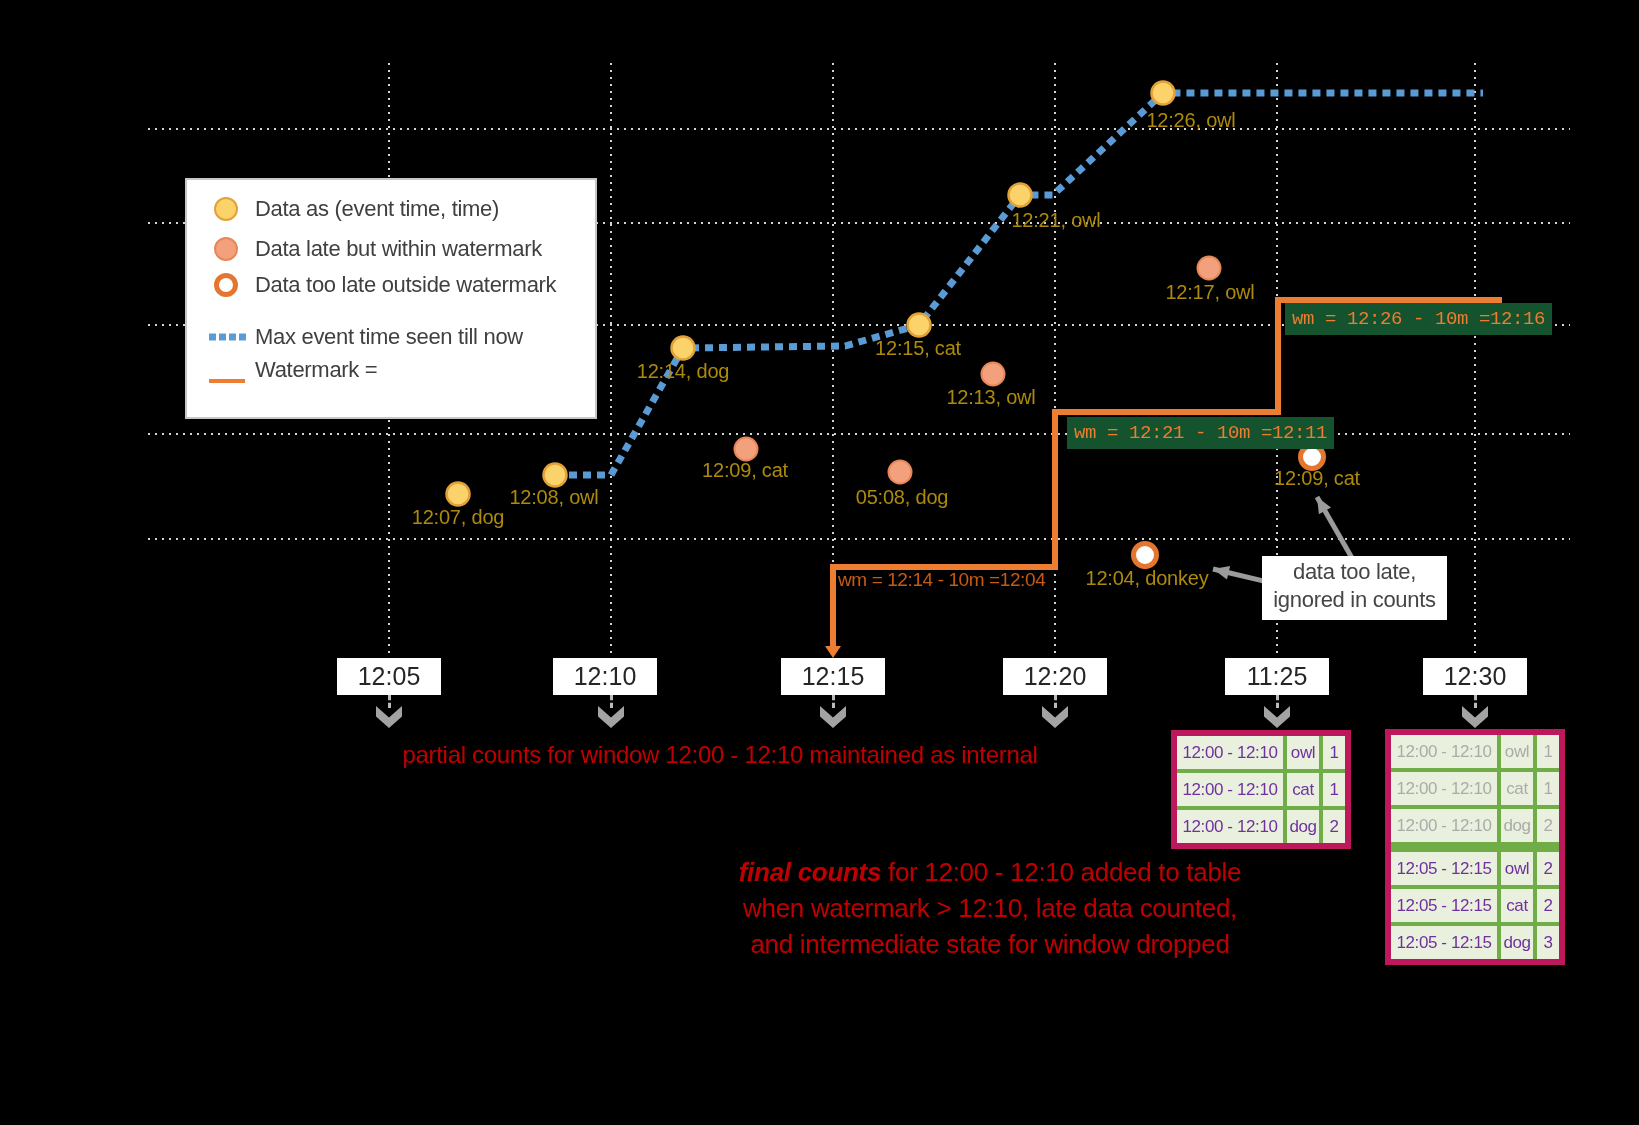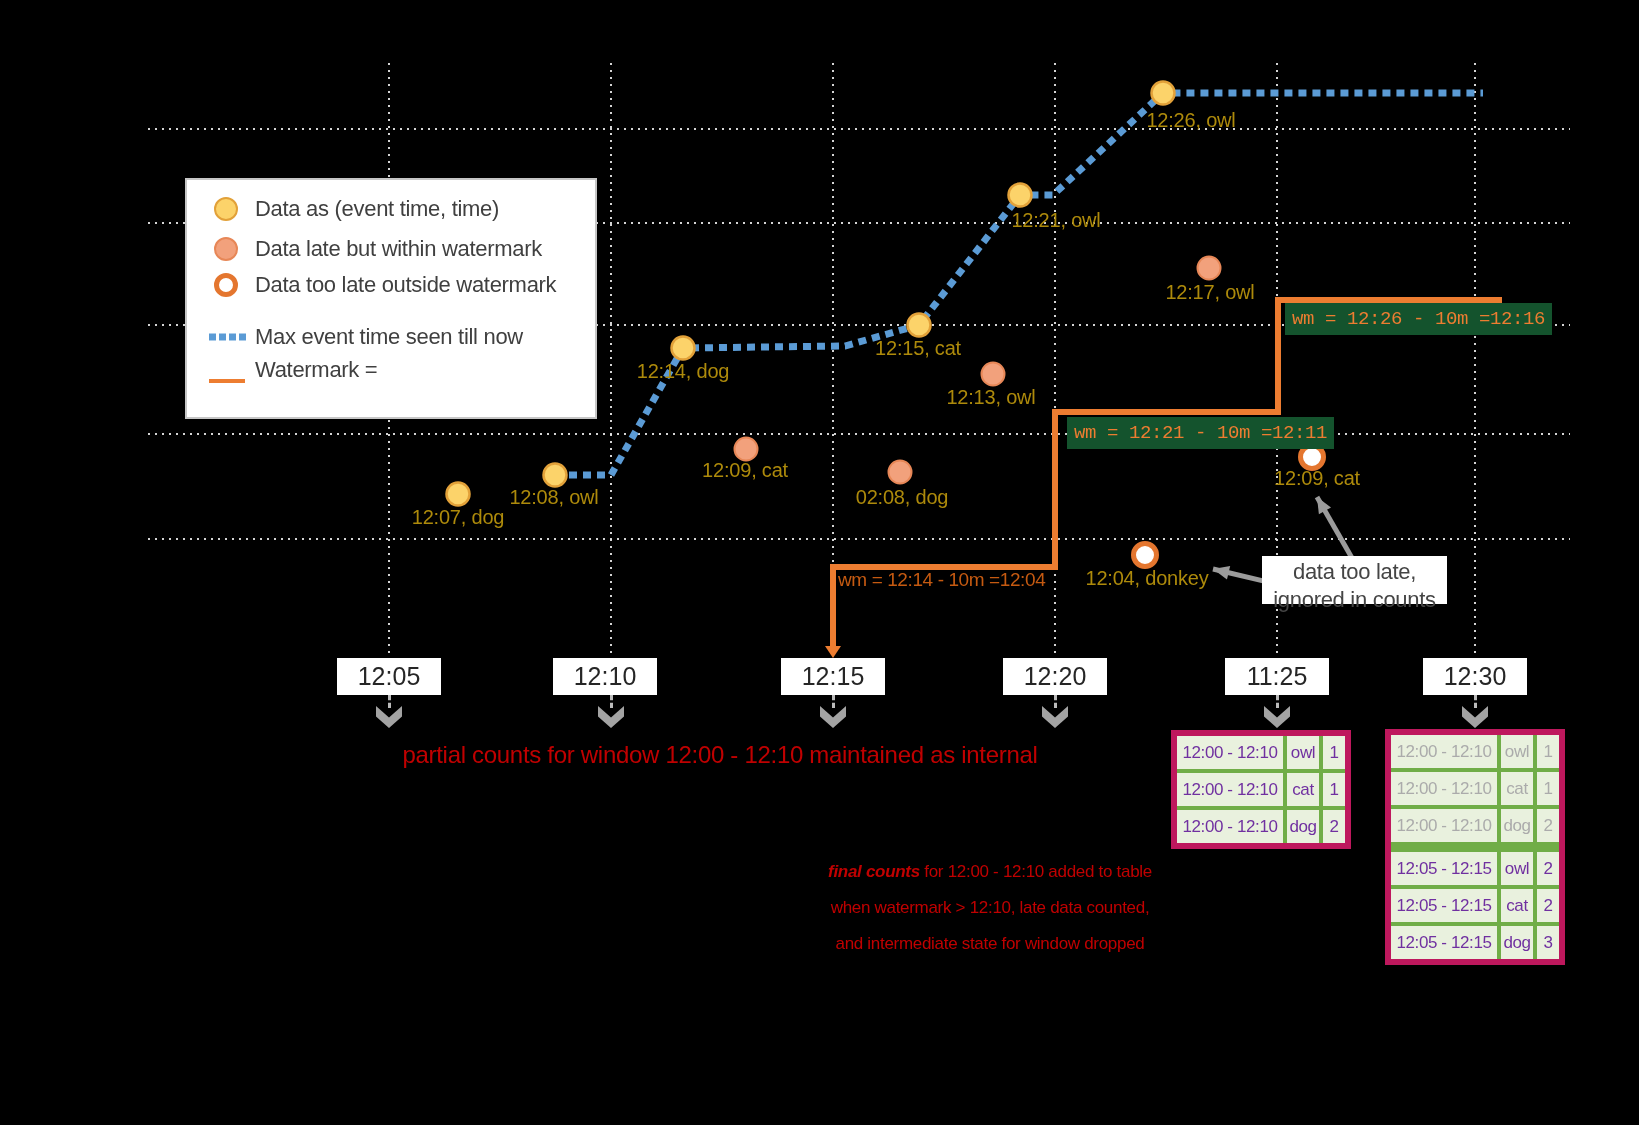--- a/index.html
+++ b/index.html
@@ -45,28 +45,28 @@
   .wm-label.plain{color:#C55A11;}
 
   
   .tick-box{position:absolute;width:104px;height:37px;background:#fff;color:#262626;
             font-size:25px;text-align:center;line-height:37px;}
   .tick-stem{position:absolute;width:0;height:13px;border-left:3px dashed #BBB;}
   .tick-chevron{position:absolute;width:26px;height:22px;background:#A3A3A3;
       clip-path:polygon(0% 0%,50% 52%,100% 0%,100% 48%,50% 100%,0% 48%);}
 
   
-  .note-box{position:absolute;left:1262px;top:556px;width:185px;height:48px;background:#fff;
+  .note-box{position:absolute;left:1262px;top:556px;width:185px;height:64px;background:#fff;
             color:#454545;font-size:22px;line-height:28px;text-align:center;padding-top:2px;
             box-sizing:border-box;letter-spacing:-0.3px;}
 
   
   .red-note{position:absolute;color:#C00000;text-align:center;white-space:nowrap;}
   #partial-note{left:330px;top:738px;width:780px;font-size:24px;line-height:34px;letter-spacing:-0.3px;}
-  #final-note{left:690px;top:854px;width:600px;font-size:17px;line-height:36px;letter-spacing:-0.3px;}
+  #final-note{left:690px;top:854px;width:600px;font-size:26px;line-height:36px;letter-spacing:-0.3px;}
   .lead-bi{font-weight:bold;font-style:italic;}
 
   
   .rtable{position:absolute;background:#70AD47;border:6px solid #be185d;display:grid;
           grid-template-columns:106px 32px 22px;gap:4px;box-sizing:content-box;}
   .rcell{background:#E9F1DE;color:#7030A0;font-size:17px;letter-spacing:-0.4px;
          height:33px;line-height:33px;text-align:center;white-space:nowrap;overflow:hidden;}
   .rcell.faded{color:#ABABAB;}
   .tdivider{grid-column:1/4;height:2px;background:#70AD47;}
 </style>
@@ -109,21 +109,21 @@
     </svg>
 
   <div id="points-layer">
       <div class="pt-label" style="left: 458px; top: 517px;">12:07, dog</div>
       <div class="pt-label" style="left: 554px; top: 497px;">12:08, owl</div>
       <div class="pt-label" style="left: 683px; top: 371px;">12:14, dog</div>
       <div class="pt-label" style="left: 918px; top: 348px;">12:15, cat</div>
       <div class="pt-label" style="left: 1056px; top: 220px;">12:21, owl</div>
       <div class="pt-label" style="left: 1191px; top: 120px;">12:26, owl</div>
       <div class="pt-label" style="left: 745px; top: 470px;">12:09, cat</div>
-      <div class="pt-label" style="left: 902px; top: 497px;">02:08, dog</div>
+      <div class="pt-label" style="left: 902px; top: 497px;">05:08, dog</div>
       <div class="pt-label" style="left: 991px; top: 397px;">12:13, owl</div>
       <div class="pt-label" style="left: 1210px; top: 292px;">12:17, owl</div>
       <div class="pt-label" style="left: 1147px; top: 578px;">12:04, donkey</div>
       <div class="pt-label" style="left: 1317px; top: 478px;">12:09, cat</div>
     </div>
 
   <div class="legend">
     <span class="lg-dot ontime" style="top:29px"></span>
     <span class="lg-dot late" style="top:69px"></span>
     <span class="lg-dot toolate" style="top:105px"></span>

